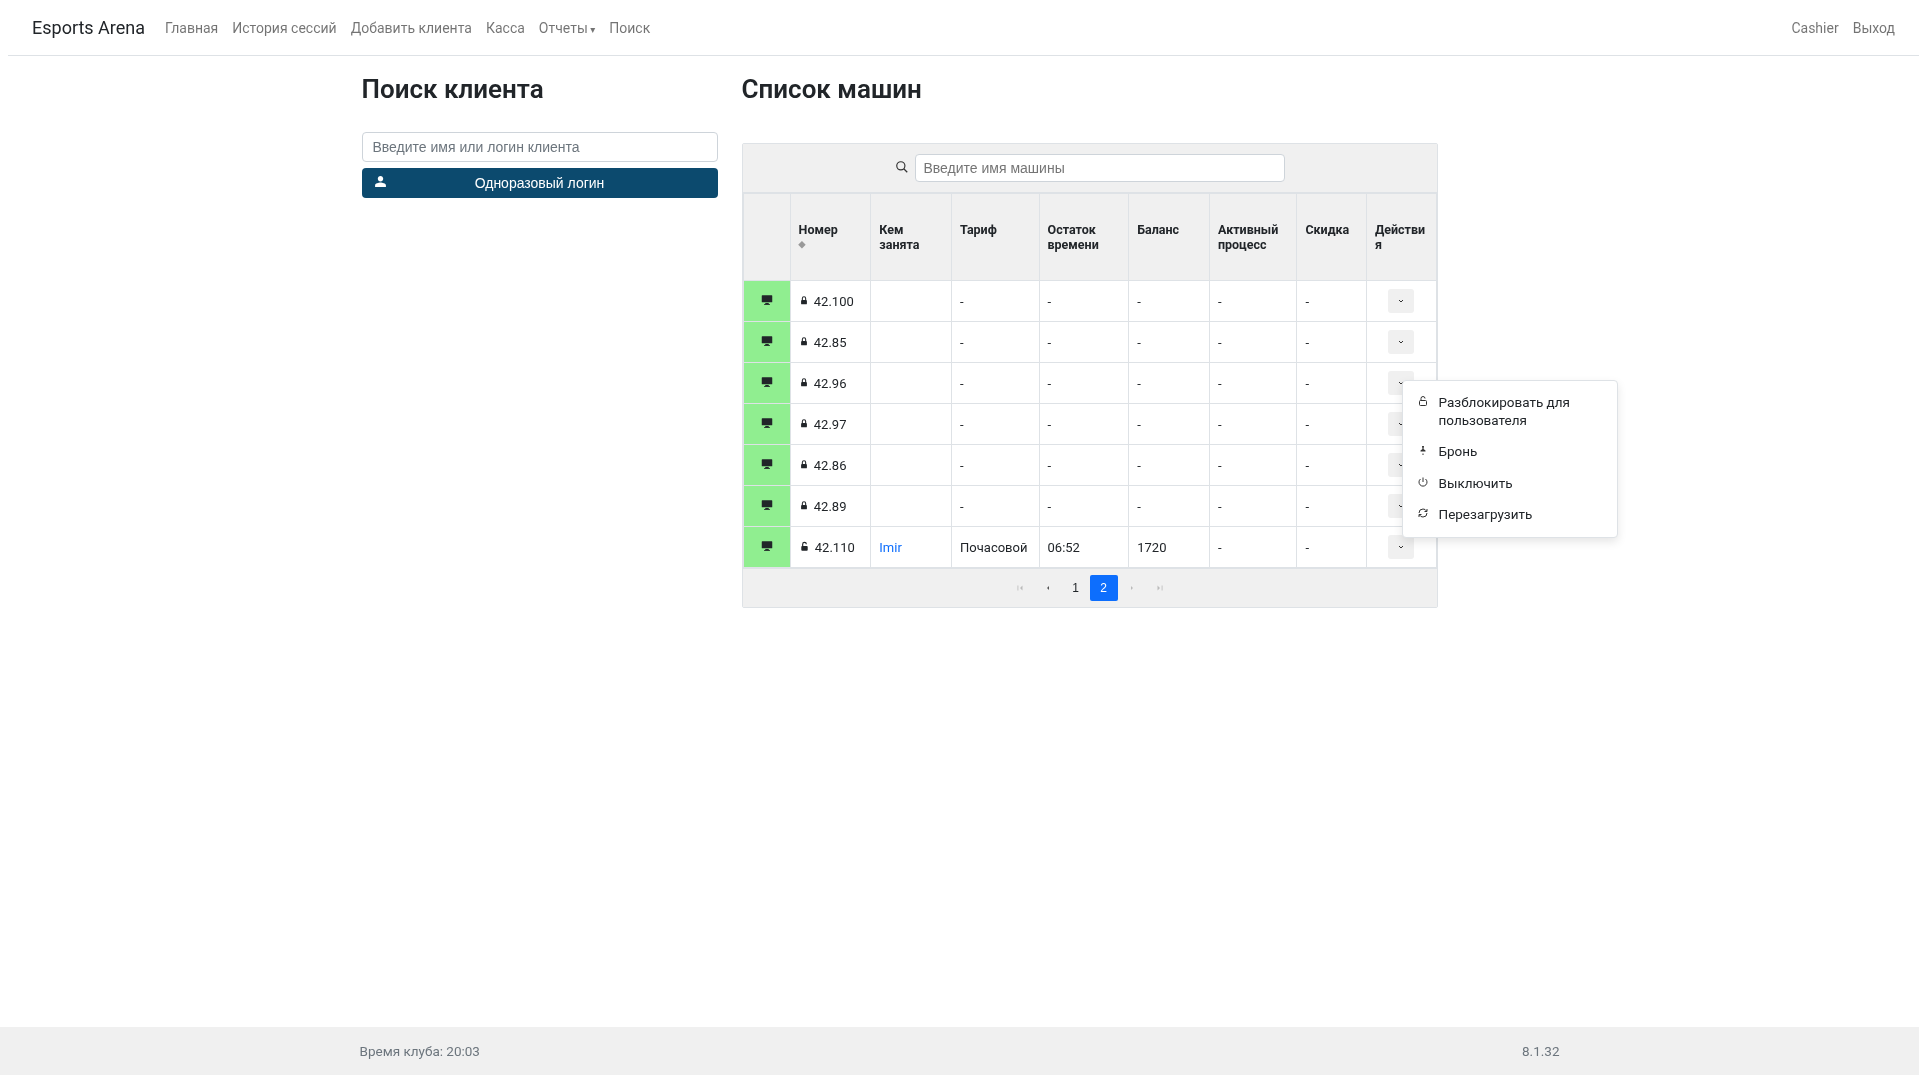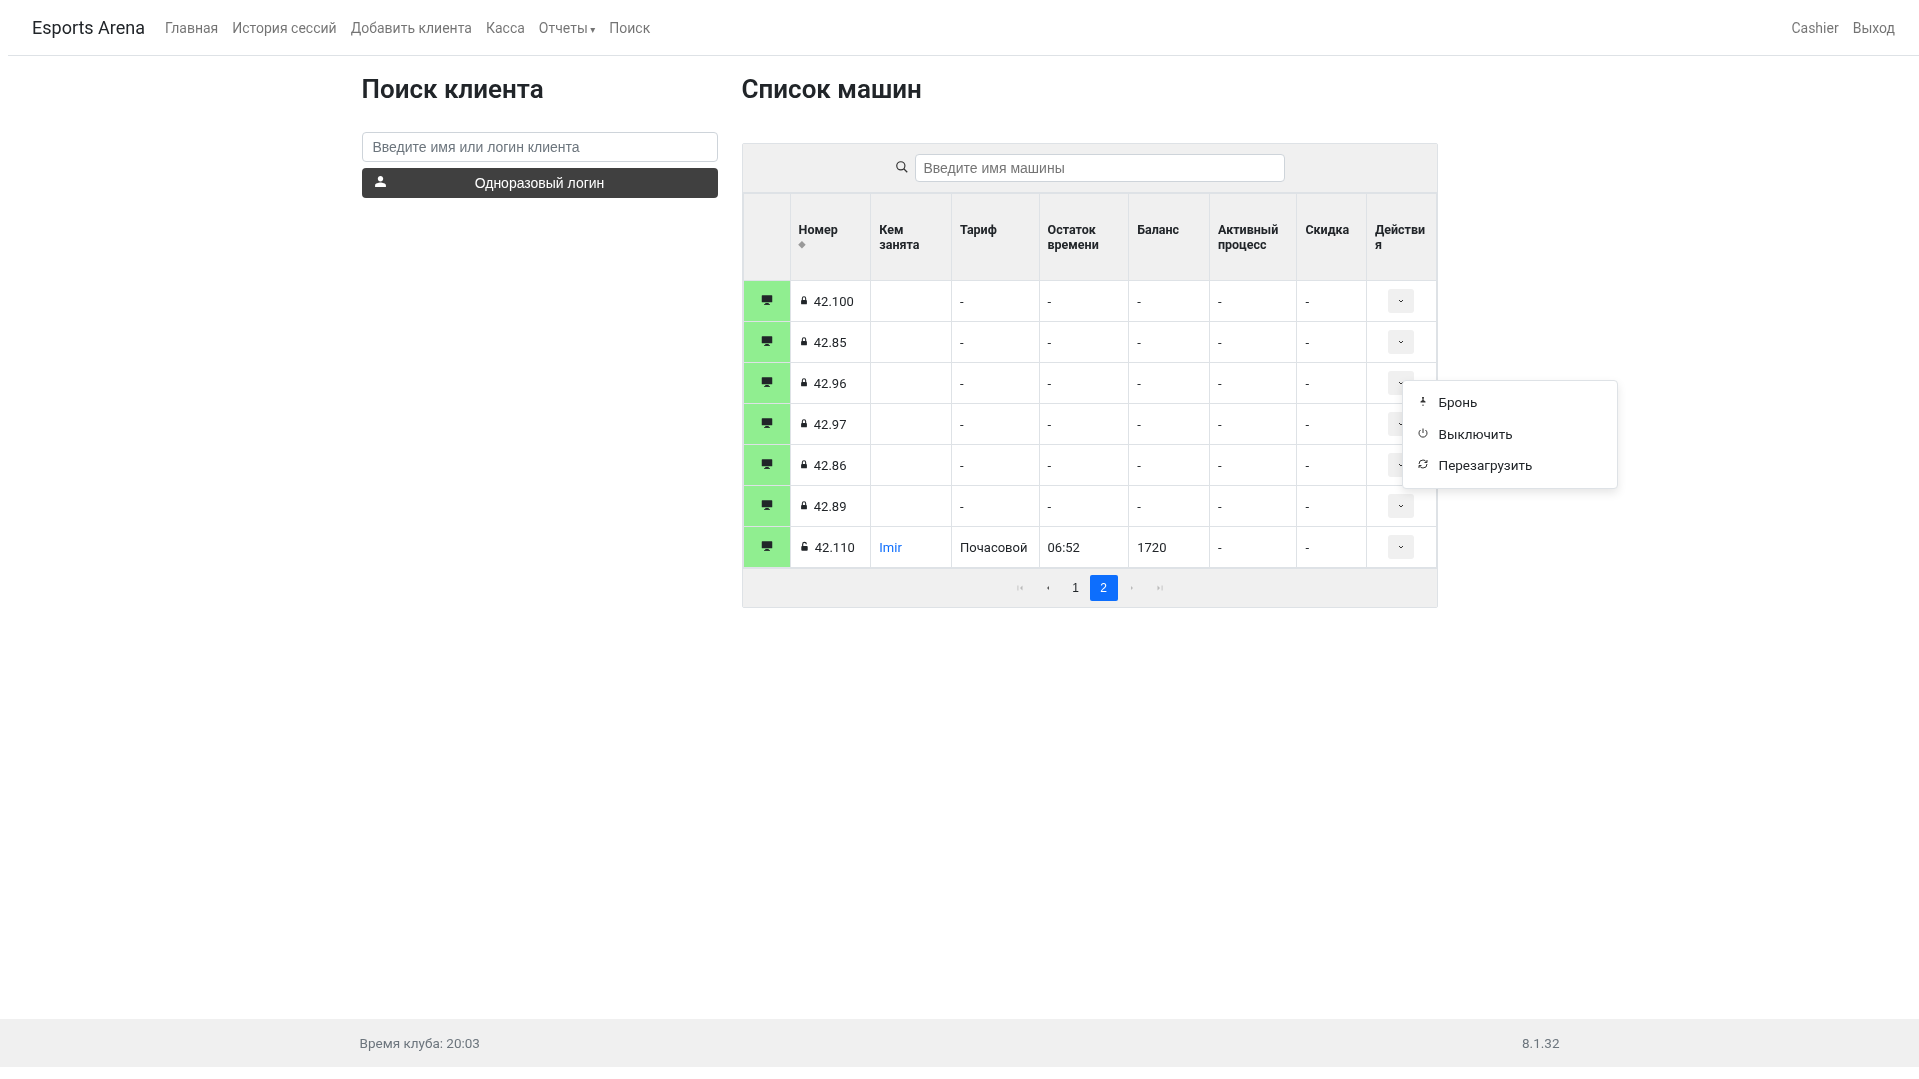--- a/index.html
+++ b/index.html
@@ -41,21 +41,21 @@
     border: 1px solid #ced4da;
     border-radius: 4px;
     font-size: 14px;
     color: #b91c1c;
     background: #fff;
   }
   .form-control::placeholder { color: #6c757d; }
 
   .btn-primary {
     width: 100%;
-    background: #404040;
+    background: #0c4a6e;
     color: #fff;
     border: none;
     border-radius: 4px;
     padding: 7px 10px;
     font-size: 14px;
     cursor: pointer;
     margin-top: 6px;
     display: flex;
     align-items: center;
     justify-content: center;
@@ -176,21 +176,21 @@
     align-items: center;
     justify-content: center;
   }
   .page-btn.num { color: #212529; }
   .page-btn.active { background: #0d6efd; color: #fff; border-radius: 2px; }
   .page-btn.disabled { color: #ccc; cursor: default; }
 
   
   .footer {
     position: fixed;
-    bottom: 12px;
+    bottom: 4px;
     left: 0;
     right: 0;
     background: #f0f0f0;
     padding: 16px 0;
     font-size: 13.5px;
     color: #6c757d;
   }
   .footer-inner {
     max-width: 1460px;
     margin: 0 auto;
@@ -429,20 +429,29 @@
           <svg width="10" height="10" viewBox="0 0 24 24" fill="#bbb">
               <path d="M6 6l6 6-6 6V6zm10 0h2v12h-2z"></path>
             </svg>
         </button>
       </div>
     </div>
 
     <div class="dropdown-menu" style="top:306px; left:672px;">
       <div class="dropdown-item">
         <span class="di-icon">
+          <svg width="12" height="12" viewBox="0 0 24 24" fill="none" stroke="#333" stroke-width="2">
+              <rect x="5" y="11" width="14" height="10" rx="2"></rect>
+              <path d="M8 11V7a4 4 0 018 0"></path>
+            </svg>
+        </span>
+        <span class="di-text">Разблокировать для пользователя</span>
+      </div>
+      <div class="dropdown-item">
+        <span class="di-icon">
           <svg width="12" height="12" viewBox="0 0 24 24" fill="#333">
               <path d="M14 4l-1 6 4 3v2H7v-2l4-3-1-6h4zm-3 15h2v3h-2z"></path>
             </svg>
         </span>
         <span class="di-text">Бронь</span>
       </div>
       <div class="dropdown-item">
         <span class="di-icon">
           <svg width="12" height="12" viewBox="0 0 24 24" fill="none" stroke="#333" stroke-width="2">
               <path d="M12 3v9"></path>

